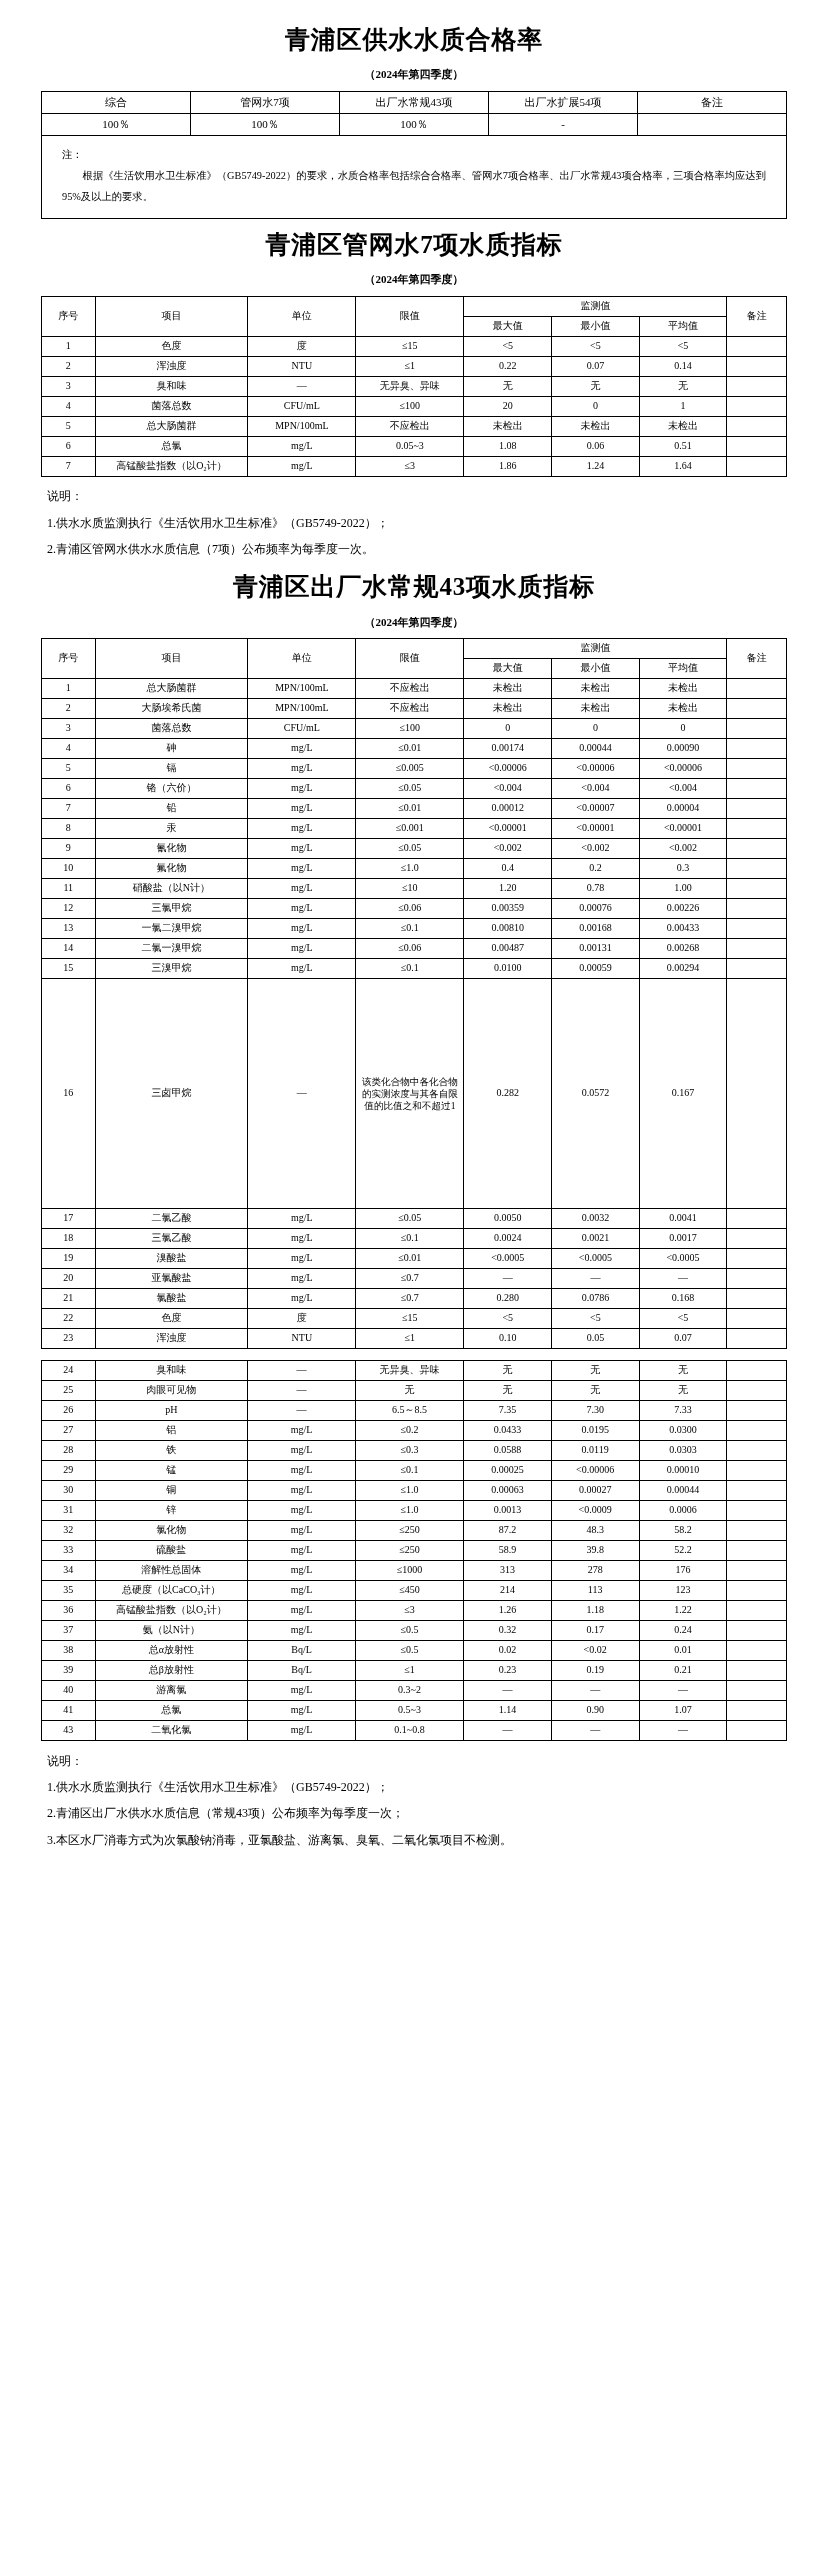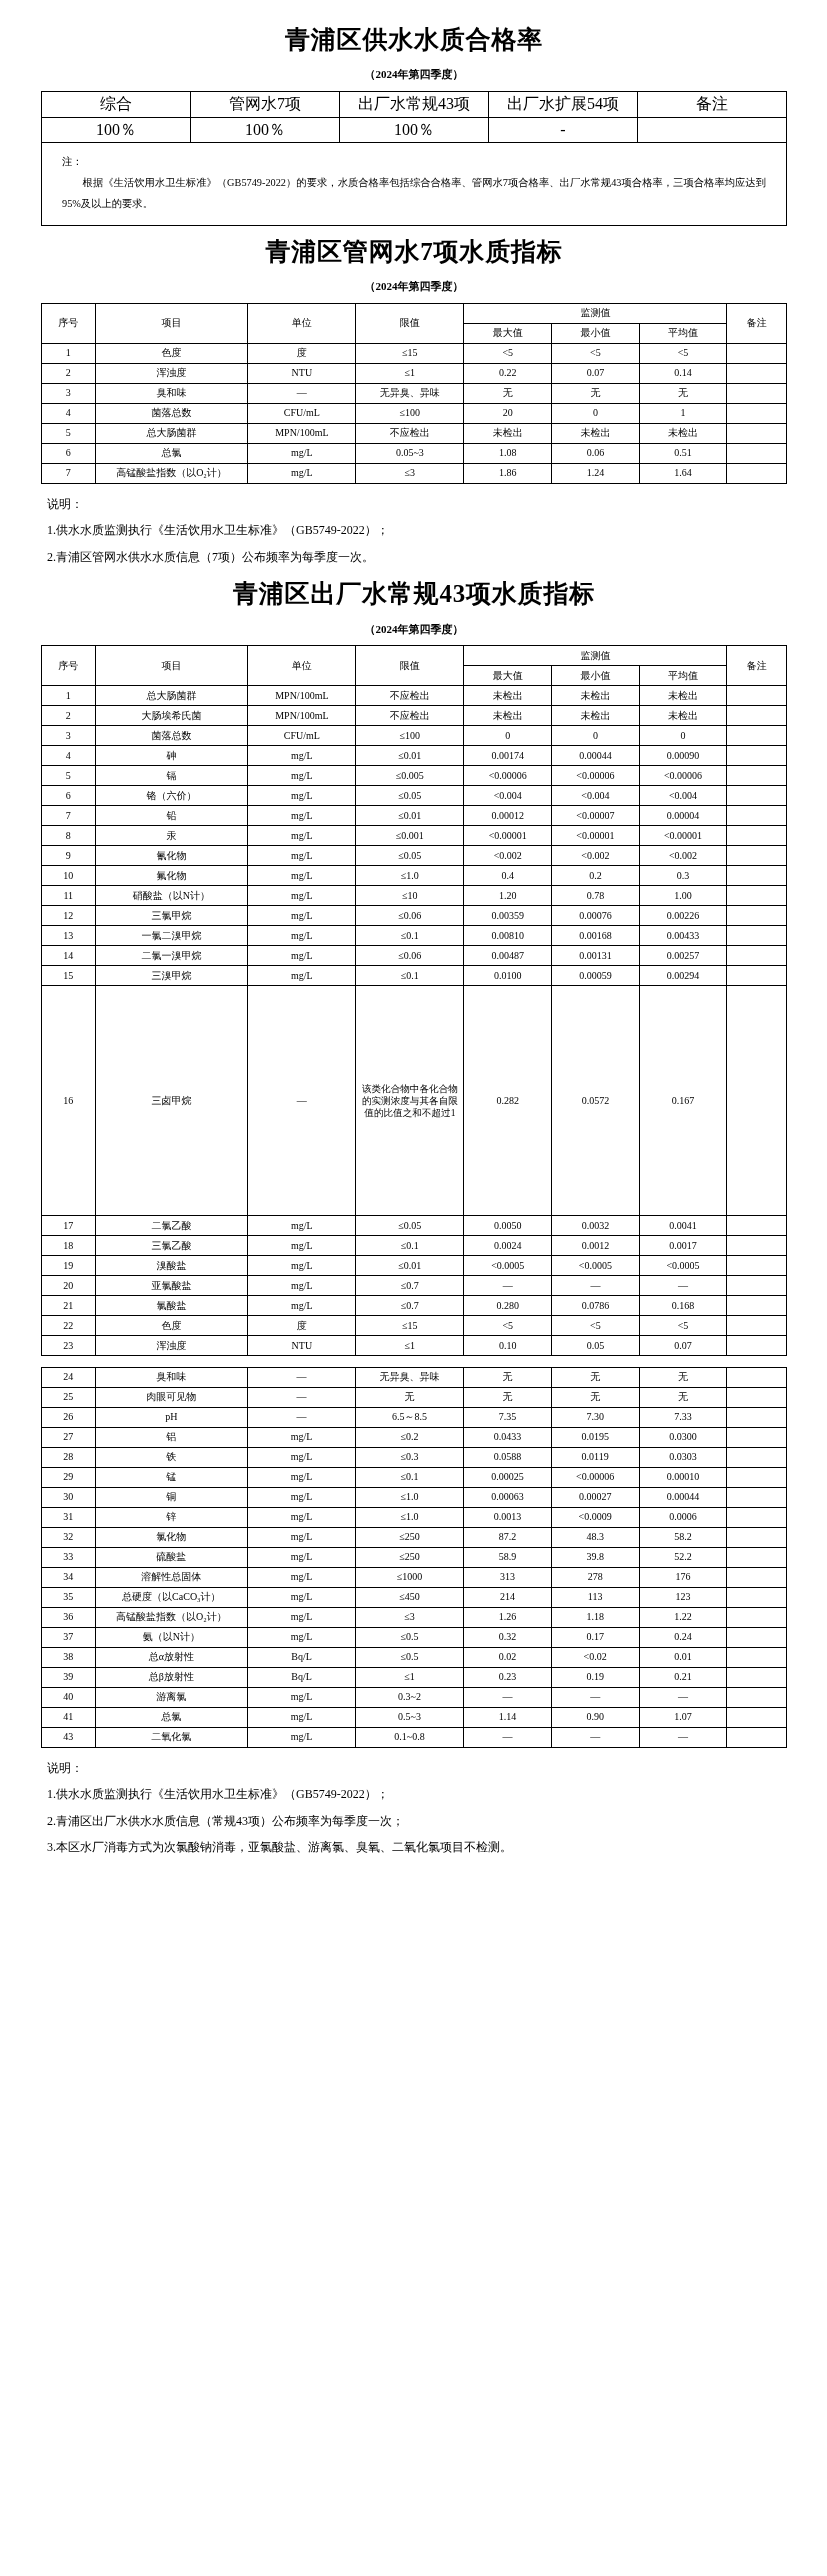--- a/index.html
+++ b/index.html
@@ -47,21 +47,21 @@
     border: 0.8px solid #000;
     text-align: center;
     vertical-align: middle;
     padding: 2.3px 1.5px;
     line-height: 1.25;
     font-weight: normal;
   }
   table.grid th { font-weight: normal; }
 
   
-  #table-passrate td, #table-passrate th { height: 22px; font-size: 16px; }
+  #table-passrate td, #table-passrate th { height: 22px; font-size: 11px; }
 
   
   .note-box {
     border: 0.8px solid #000;
     border-top: none;
     padding: 7.7px 20px 10.7px 20px;
     font-size: 10.3px;
     line-height: 2.05;
     text-align: justify;
   }
@@ -390,21 +390,21 @@
               <td class="c-val">0.00433</td>
               <td class="c-note"></td>
             </tr>
             <tr>
               <td class="c-no">14</td>
               <td class="c-item">二氯一溴甲烷</td>
               <td class="c-unit">mg/L</td>
               <td class="c-limit">≤0.06</td>
               <td class="c-val">0.00487</td>
               <td class="c-val">0.00131</td>
-              <td class="c-val">0.00257</td>
+              <td class="c-val">0.00268</td>
               <td class="c-note"></td>
             </tr>
             <tr>
               <td class="c-no">15</td>
               <td class="c-item">三溴甲烷</td>
               <td class="c-unit">mg/L</td>
               <td class="c-limit">≤0.1</td>
               <td class="c-val">0.0100</td>
               <td class="c-val">0.00059</td>
               <td class="c-val">0.00294</td>
@@ -429,21 +429,21 @@
               <td class="c-val">0.0032</td>
               <td class="c-val">0.0041</td>
               <td class="c-note"></td>
             </tr>
             <tr>
               <td class="c-no">18</td>
               <td class="c-item">三氯乙酸</td>
               <td class="c-unit">mg/L</td>
               <td class="c-limit">≤0.1</td>
               <td class="c-val">0.0024</td>
-              <td class="c-val">0.0012</td>
+              <td class="c-val">0.0021</td>
               <td class="c-val">0.0017</td>
               <td class="c-note"></td>
             </tr>
             <tr>
               <td class="c-no">19</td>
               <td class="c-item">溴酸盐</td>
               <td class="c-unit">mg/L</td>
               <td class="c-limit">≤0.01</td>
               <td class="c-val">&lt;0.0005</td>
               <td class="c-val">&lt;0.0005</td>

